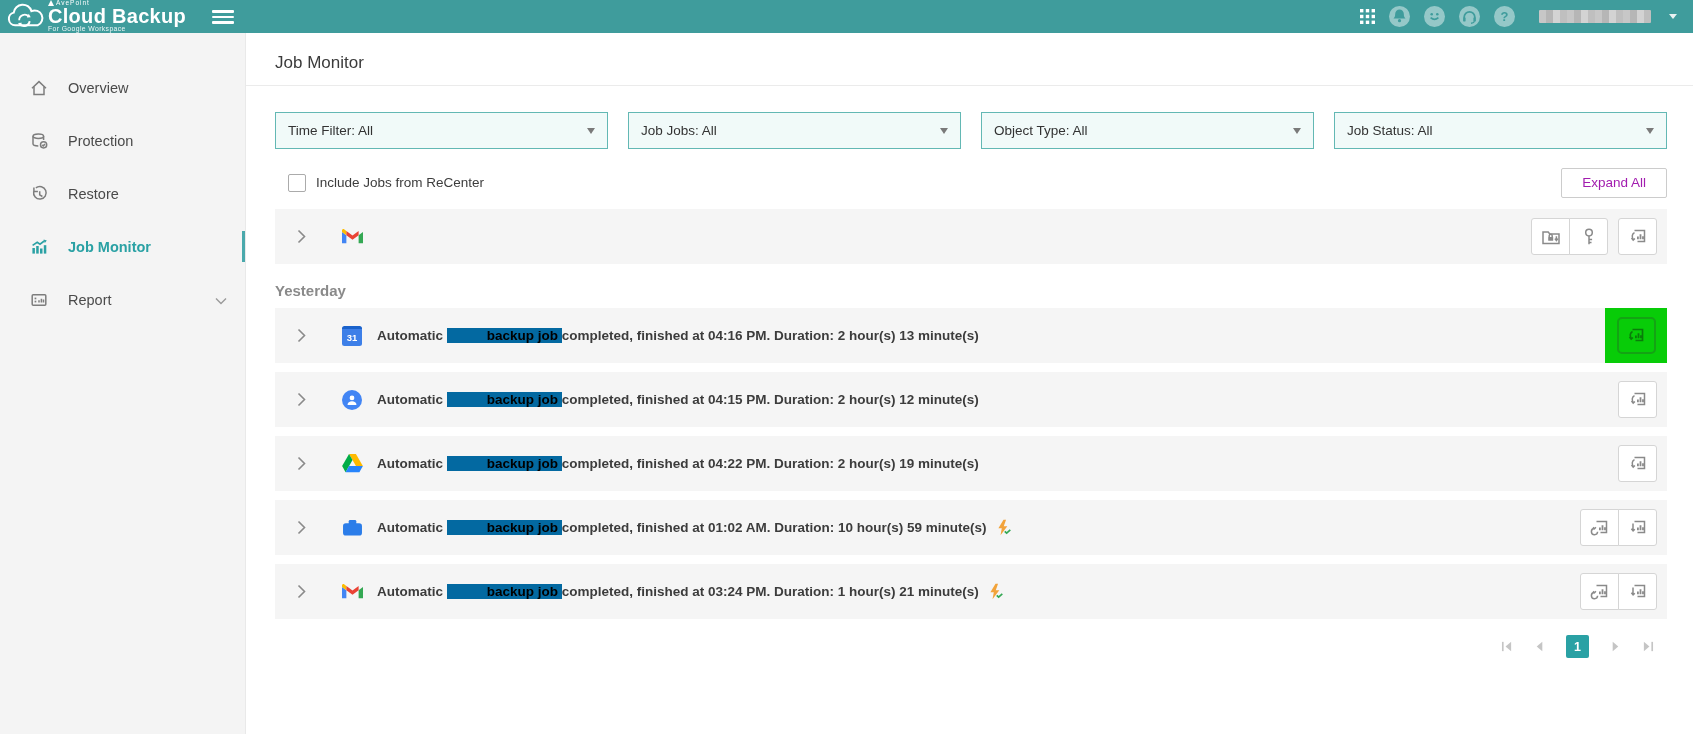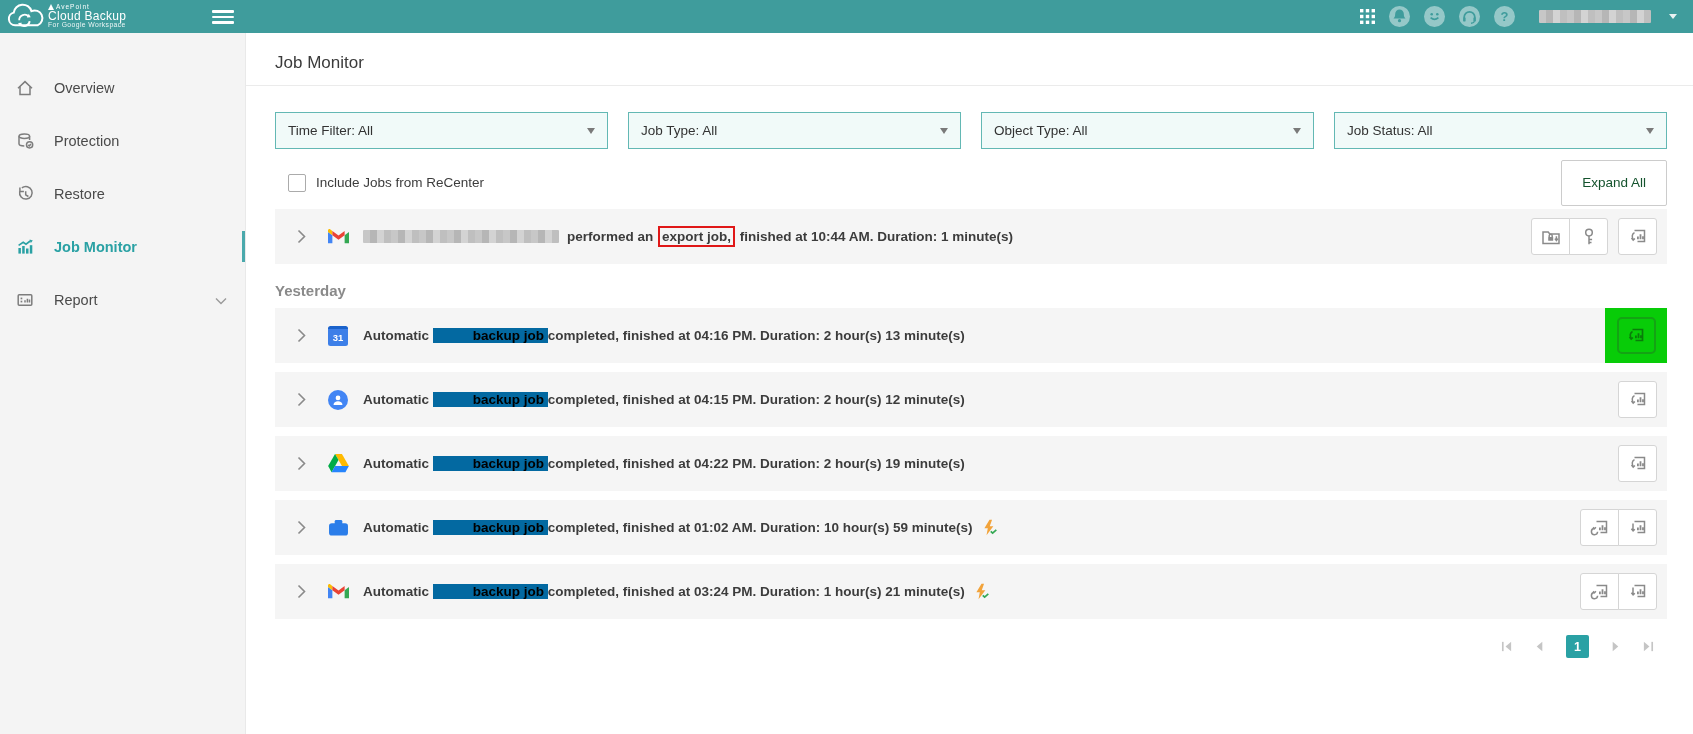--- a/index.html
+++ b/index.html
@@ -6,39 +6,39 @@
   html,body { width:1693px; height:734px; overflow:hidden; background:#fff;
     font-family:"Liberation Sans","DejaVu Sans",sans-serif; }
 
   
   .topbar { position:absolute; left:0; top:0; width:1693px; height:33px; background:#3F9C9C;
     display:flex; align-items:center; color:#fff; z-index:5; }
   .brand-zone { width:246px; height:33px; display:flex; align-items:center; padding-left:6px; position:relative; }
   .cloud-logo { width:40px; height:30px; }
   .brand-text { line-height:1; margin-left:2px; }
   .brand-ave { font-size:6.5px; letter-spacing:1px; display:flex; align-items:center; gap:2px; }
-  .brand-main { font-size:12px; font-weight:400; letter-spacing:.3px; }
+  .brand-main { font-size:20px; font-weight:700; letter-spacing:.3px; }
   .brand-sub { font-size:6.8px; letter-spacing:.4px; opacity:.9; }
   .hamburger { position:absolute; right:12px; top:7px; width:22px; height:18px; cursor:pointer; }
   .hamburger span { display:block; height:2.5px; background:#fff; margin:3px 0; border-radius:1px; }
   .topbar-right { margin-left:auto; display:flex; align-items:center; gap:14px; padding-right:16px; }
   .tb-circle { width:21px; height:21px; border-radius:50%; background:rgba(255,255,255,.45);
     display:flex; align-items:center; justify-content:center; cursor:pointer; }
   .tb-help { font-size:13px; font-weight:bold; color:#3F9C9C; }
   .blur-block { display:inline-block; border-radius:1px;
     background-image:repeating-linear-gradient(90deg,#c7c7c7 0 7px,#b6b6b6 7px 14px,#d3d3d3 14px 21px,#bfbfbf 21px 28px),
       repeating-linear-gradient(0deg,rgba(255,255,255,.25) 0 4px,rgba(0,0,0,.06) 4px 8px); }
   .tb-user { width:112px; height:13px; margin-left:10px; }
   .tb-caret { width:0; height:0; border-left:4px solid transparent; border-right:4px solid transparent;
     border-top:5px solid #e8f2f2; margin-left:4px; }
 
   
   .sidebar { position:absolute; left:0; top:33px; width:246px; height:701px; background:#F4F4F4;
     border-right:1px solid #E9E9E9; padding-top:28px; }
-  .side-item { height:53px; display:flex; align-items:center; padding:0 18px 0 14px; cursor:pointer; position:relative; }
+  .side-item { height:53px; display:flex; align-items:center; padding:0 18px 0 28px; cursor:pointer; position:relative; }
   .side-item .s-icon { width:22px; display:flex; justify-content:center; }
   .side-item .s-label { margin-left:18px; font-size:14.5px; color:#4A4A4A; }
   .side-item.active .s-label { color:#2AA1A4; font-weight:bold; }
   .side-item.active::after { content:""; position:absolute; right:0; top:11px; width:3px; height:31px; background:#4AA9AC; }
   .side-chevron { margin-left:auto; }
 
   
   .main { position:absolute; left:246px; top:33px; width:1447px; height:701px; background:#fff;
     padding:0 26px 0 29px; }
   .page-title { padding-top:20px; font-size:17px; color:#3B3B3B; height:52px; }
@@ -48,34 +48,34 @@
   .filter { flex:1; height:37px; border:1px solid #63B8B4; background:#F1FAF9; display:flex;
     align-items:center; padding:0 12px; cursor:pointer; }
   .filter .f-label { font-size:13.5px; color:#333; }
   .filter .f-caret { margin-left:auto; width:0; height:0; border-left:4.5px solid transparent;
     border-right:4.5px solid transparent; border-top:6px solid #7a7a7a; }
 
   .controls { display:flex; align-items:center; margin-top:16px; height:35px;padding-left:13px; }
   .checkbox { width:18px; height:18px; border:1px solid #ABABAB; background:#fff; border-radius:2px; cursor:pointer; }
   .cb-label { margin-left:10px; font-size:13.5px; color:#3D3D3D; }
   .controls-right { margin-left:auto; display:flex; align-items:center; gap:10px; }
-  .expand-btn { height:46px; padding:0 20px; background:#fff; border:1px solid #CCCCCC; border-radius:2px;
-    font-size:13.5px; color:#14532d; cursor:pointer; font-family:inherit; }
+  .expand-btn { height:30px; padding:0 20px; background:#fff; border:1px solid #CCCCCC; border-radius:2px;
+    font-size:13.5px; color:#a21caf; cursor:pointer; font-family:inherit; }
   .searchbox { width:372px; height:35px; border:1px solid #CCCCCC; border-radius:2px; display:flex;
     align-items:center; background:#fff; padding:0 10px; }
   .searchbox input { flex:1; border:none; outline:none; font-size:13.5px; color:#444; background:transparent; font-family:inherit; }
   .searchbox input::placeholder { color:#A3A3A3; }
 
   .section-label { margin-top:27px; font-size:15px; font-weight:600; color:#8A8A8A; }
   .section-label.second { margin-top:18px; }
 
   .job-row { position:relative; margin-top:9px; height:55px; background:#F5F5F5; display:flex;
     align-items:center; padding-left:22px; }
   .row-chevron { width:14px; display:flex; cursor:pointer; }
-  .svc { width:22px; height:22px; margin-left:16px; display:flex; align-items:center; justify-content:center; }
+  .svc { width:22px; height:22px; margin-left:30px; display:flex; align-items:center; justify-content:center; }
   .cal-icon { width:20px; height:20px; background:#3D7FE8; border-radius:2.5px; color:#fff; font-size:9.5px;
     font-weight:bold; display:flex; align-items:center; justify-content:center; border-top:3px solid #1A62CB; }
   .contacts-icon { width:20px; height:20px; border-radius:50%; background:#4285F4; display:flex;
     align-items:center; justify-content:center; }
   .job-text { margin-left:14px; font-size:13.5px; font-weight:bold; color:#3C3C3C; display:flex; align-items:center; white-space:pre; }
   .hl-yellow { background:#0369a1; font-style:normal;padding-left:40px; }
   .red-box { border:2px solid #E01717; padding:1px 2px; margin:0 1px; }
   .email-blur { width:196px; height:13px; margin-right:8px; }
   .warn { margin-left:8px; display:flex; }
 
@@ -235,21 +235,21 @@
 <div class="main">
   <div class="page-title">Job Monitor</div>
   <hr class="title-divider">
 
   <div class="filters">
     <div class="filter">
       <span class="f-label">Time Filter: All</span>
       <span class="f-caret"></span>
     </div>
     <div class="filter">
-      <span class="f-label">Job Type: All</span>
+      <span class="f-label">Job Jobs: All</span>
       <span class="f-caret"></span>
     </div>
     <div class="filter">
       <span class="f-label">Object Type: All</span>
       <span class="f-caret"></span>
     </div>
     <div class="filter">
       <span class="f-label">Job Status: All</span>
       <span class="f-caret"></span>
     </div>
@@ -271,21 +271,20 @@
         </svg>
       </span>
     <span class="svc">
       <svg width="21" height="16" viewBox="0 0 24 18">
         <path fill="#4285F4" d="M0 16h5V7L0 3.2z"></path>
           <path fill="#34A853" d="M19 16h5V3.2L19 7z"></path>
         <path fill="#FBBC04" d="M0 3.2V1.6C0 .2 1.6-.5 2.7.3L5 2.1V7z"></path>
         <path fill="#EA4335" d="M5 7V2.1l7 5.2 7-5.2V7l-7 5.2z"></path>
       </svg>
       </span>
-    <span class="job-text"><span class="blur-block email-blur"></span><span>performed an </span><span class="red-box"><span>export job,</span></span><span> finished at 10:44 AM. Duration: 1 minute(s)</span></span>
     <div class="row-actions">
       <div class="btn-group">
         <button class="icon-btn">
           <svg width="22" height="22" viewBox="0 0 22 22">
             <path d="M3 6 h5.2 l1.6 2 H19 v9.5 H3 z"></path>
             <rect x="8.2" y="11" width="5" height="3.8" rx=".5" fill="#8A8A8A" stroke="none"></rect>
             <path d="M9.2 11 v-1.2 a1.5 1.5 0 0 1 3 0 V11"></path>
             <path d="M16.4 10.3 v3.6 M14.9 12.6 l1.5 1.9 1.5-1.9"></path>
           </svg>
           </button>

